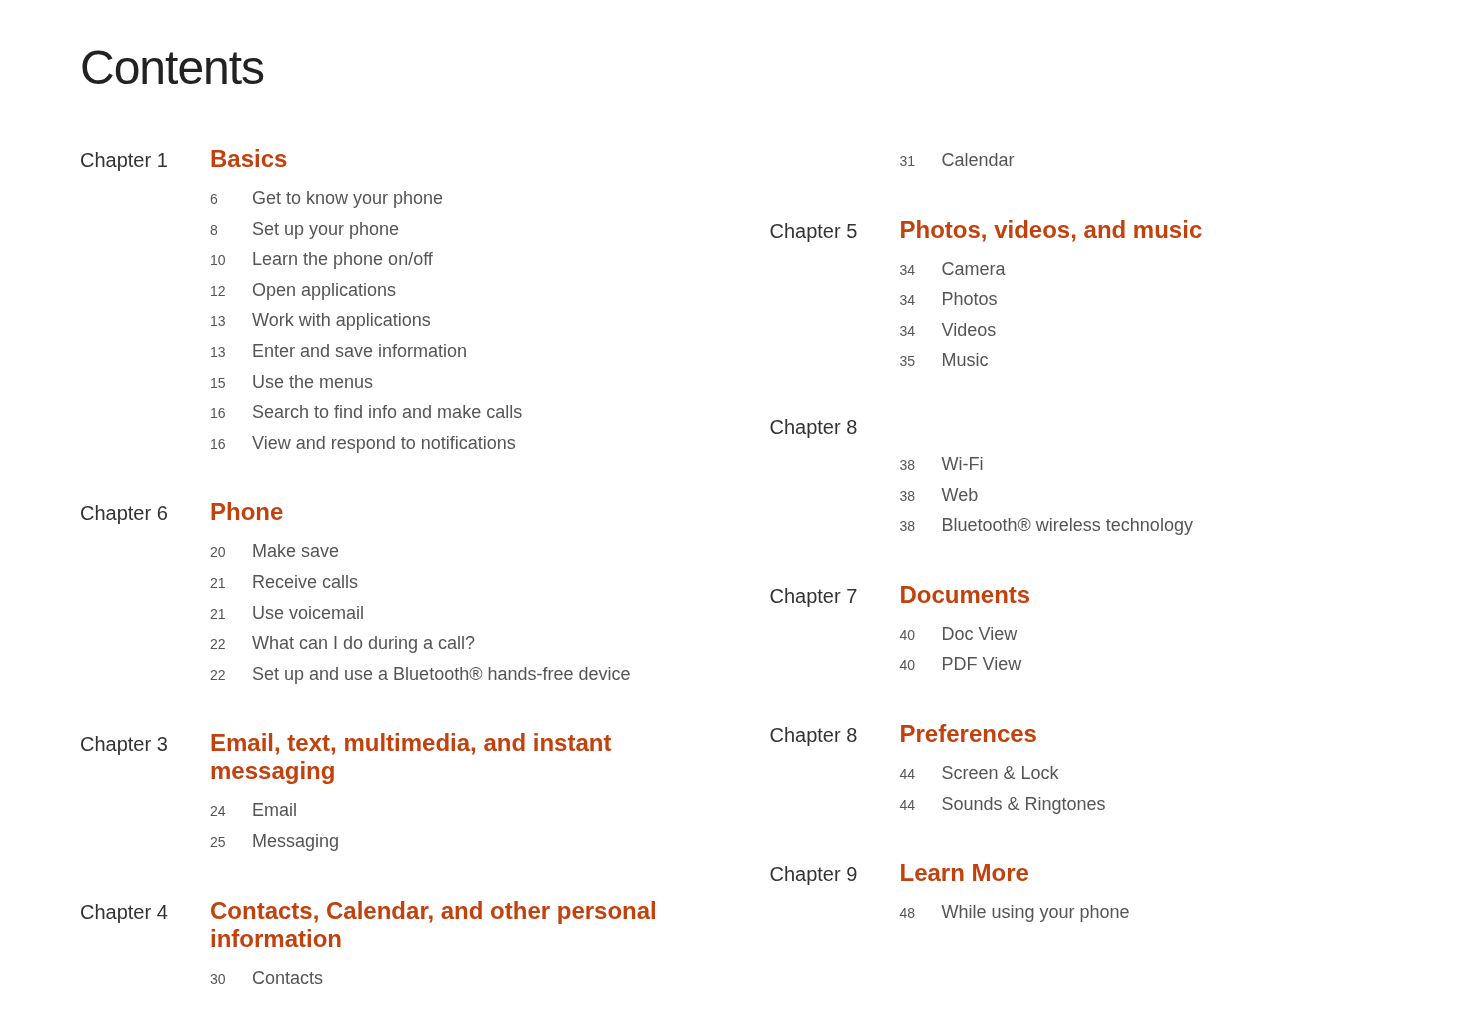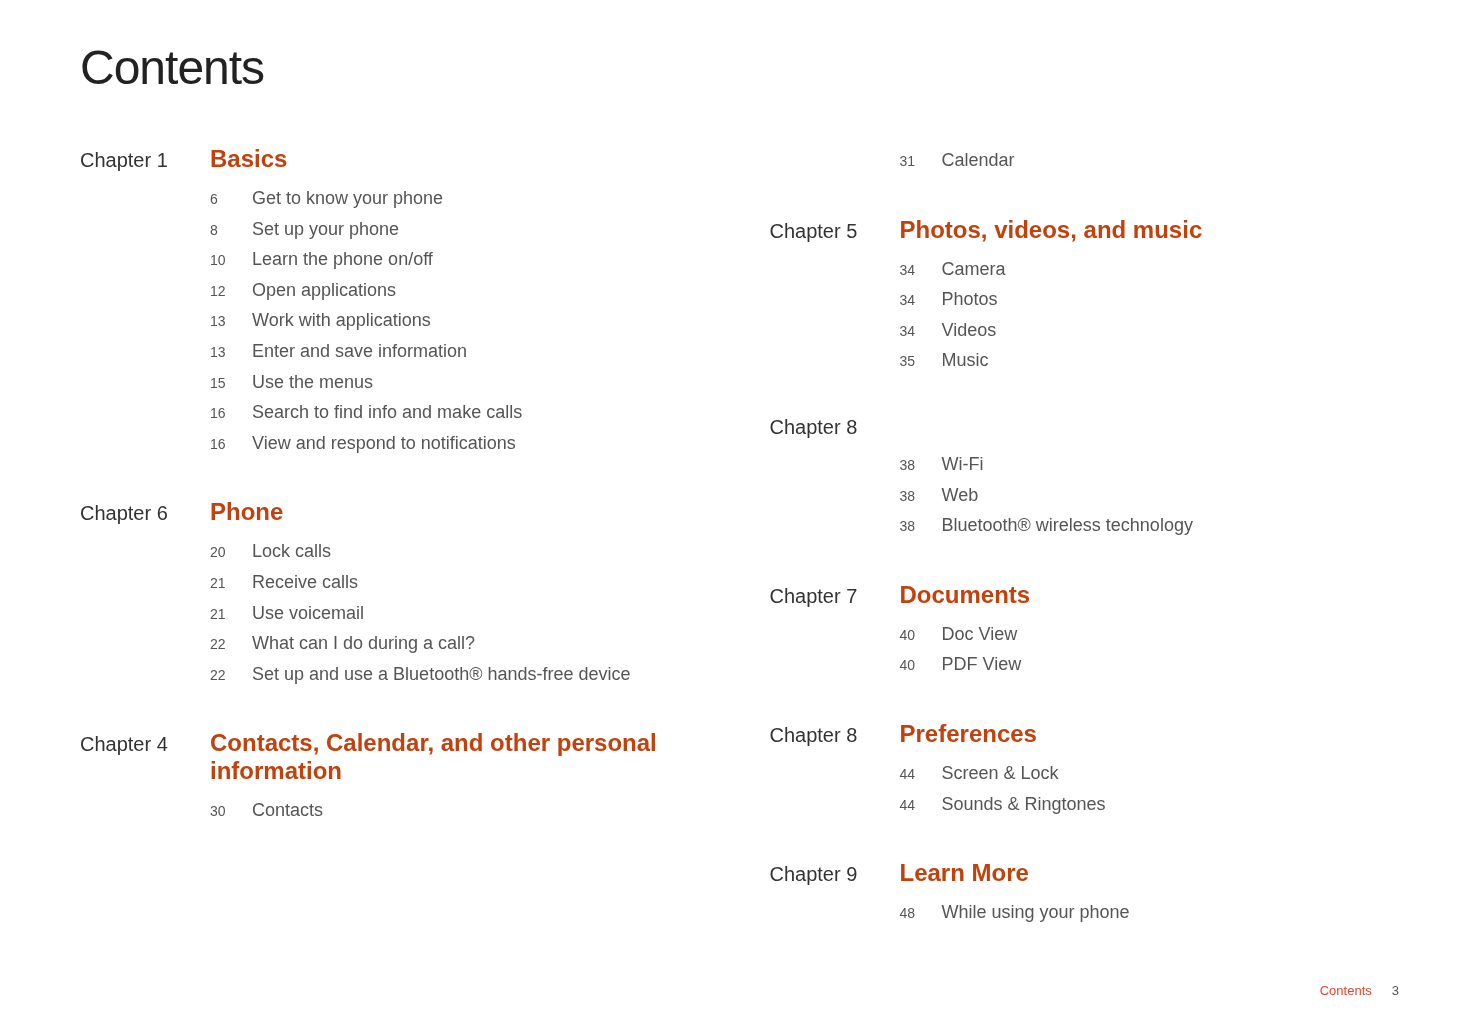--- a/index.html
+++ b/index.html
@@ -152,37 +152,53 @@
         </div>
       </div>
       <div class="chapter-block">
         <div class="chapter-header">
           <span class="chapter-label">Chapter 6</span>
           <span class="chapter-title">Phone</span>
         </div>
         <div class="chapter-entries">
           <div class="entry-row">
             <span class="entry-page">20</span>
-            <span class="entry-text">Lock calls</span>
+            <span class="entry-text">Make save</span>
           </div>
           <div class="entry-row">
             <span class="entry-page">21</span>
             <span class="entry-text">Receive calls</span>
           </div>
           <div class="entry-row">
             <span class="entry-page">21</span>
             <span class="entry-text">Use voicemail</span>
           </div>
           <div class="entry-row">
             <span class="entry-page">22</span>
             <span class="entry-text">What can I do during a call?</span>
           </div>
           <div class="entry-row">
             <span class="entry-page">22</span>
             <span class="entry-text">Set up and use a Bluetooth® hands-free device</span>
+          </div>
+        </div>
+      </div>
+      <div class="chapter-block">
+        <div class="chapter-header">
+          <span class="chapter-label">Chapter 3</span>
+          <span class="chapter-title">Email, text, multimedia, and instant messaging</span>
+        </div>
+        <div class="chapter-entries">
+          <div class="entry-row">
+            <span class="entry-page">24</span>
+            <span class="entry-text">Email</span>
+          </div>
+          <div class="entry-row">
+            <span class="entry-page">25</span>
+            <span class="entry-text">Messaging</span>
           </div>
         </div>
       </div>
       <div class="chapter-block">
         <div class="chapter-header">
           <span class="chapter-label">Chapter 4</span>
           <span class="chapter-title">Contacts, Calendar, and other personal information</span>
         </div>
         <div class="chapter-entries">
           <div class="entry-row">

